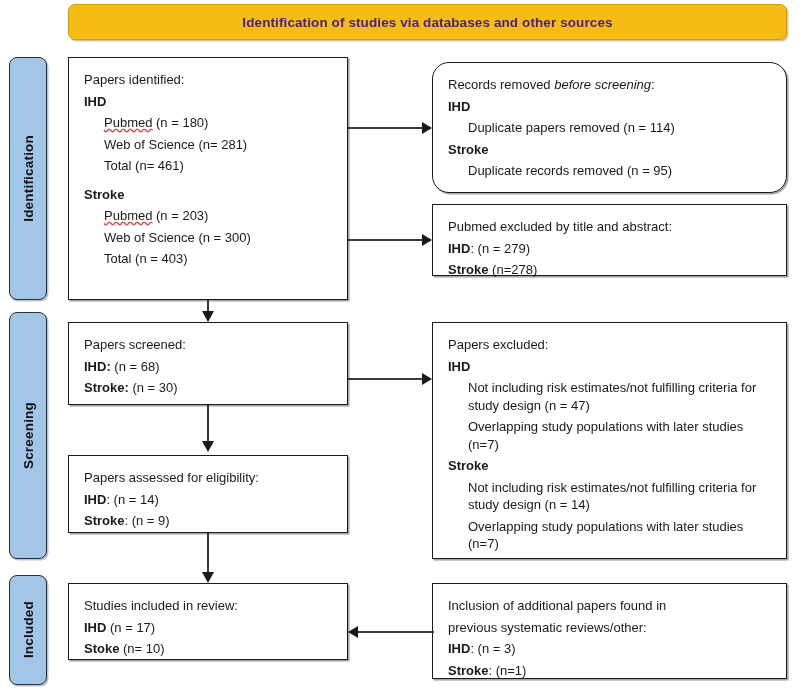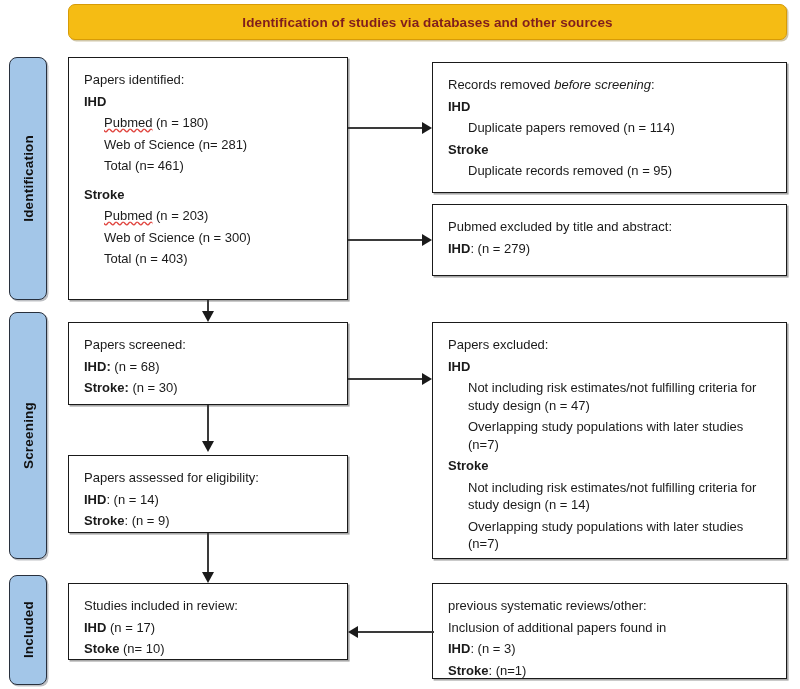--- a/index.html
+++ b/index.html
@@ -33,21 +33,21 @@
     display: flex;
     align-items: center;
     justify-content: center;
     box-sizing: border-box;
     box-shadow: 1.5px 1.5px 0 rgba(120,95,10,0.35);
   }
   .banner-text {
     font-size: 13.5px;
     font-weight: bold;
     letter-spacing: 0.1px;
-    color: #7f1d1d;
+    color: #4c1d95;
   }
 
   
   .stage-tab {
     position: absolute;
     left: 9px;
     width: 38px;
     background: #A3C6E8;
     border: 1.8px solid #28303D;
     border-radius: 8px;
@@ -91,21 +91,21 @@
   .b   { font-weight: bold; }
   .it  { font-style: italic; }
   .sp-err {
     text-decoration: underline wavy #e0443e;
     text-decoration-skip-ink: none;
   }
   .gap { height: 3px; }
 
   
   #box-identified   { left: 68px;  top: 57px;  width: 280px; height: 243px; }
-  #box-removed      { left: 432px; top: 62px;  width: 355px; height: 131px; }
+  #box-removed      { left: 432px; top: 62px;  width: 355px; height: 131px; border-radius: 17px; }
   #box-excluded-ta  { left: 432px; top: 204px; width: 355px; height: 72px;  }
   #box-screened     { left: 68px;  top: 322px; width: 280px; height: 83px;  }
   #box-excluded     { left: 432px; top: 322px; width: 355px; height: 237px; }
   #box-eligibility  { left: 68px;  top: 455px; width: 280px; height: 78px;  }
   #box-included     { left: 68px;  top: 583px; width: 280px; height: 77px;  }
   #box-additional   { left: 432px; top: 583px; width: 355px; height: 96px;  }
 
   
   .conn { position: absolute; background: #3a3a3a; }
   .conn-h { height: 1.6px; }
@@ -167,20 +167,21 @@
     <p><span>Records removed </span><span class="it">before screening</span><span>:</span></p>
     <p class="b">IHD</p>
     <p class="ind">Duplicate papers removed (n = 114)</p>
     <p class="b">Stroke</p>
     <p class="ind">Duplicate records removed (n = 95)</p>
   </div>
 
   <div class="fbox" id="box-excluded-ta">
     <p>Pubmed excluded by title and abstract:</p>
     <p><span class="b">IHD</span><span>: (n = 279)</span></p>
+    <p><span class="b">Stroke</span><span> (n=278)</span></p>
   </div>
 
   <div class="fbox" id="box-screened">
     <p>Papers screened:</p>
     <p><span class="b">IHD:</span><span> (n = 68)</span></p>
     <p><span class="b">Stroke:</span><span> (n = 30)</span></p>
   </div>
 
   <div class="fbox" id="box-excluded">
     <p>Papers excluded:</p>
@@ -198,22 +199,22 @@
     <p><span class="b">Stroke</span><span>: (n = 9)</span></p>
   </div>
 
   <div class="fbox" id="box-included">
     <p>Studies included in review:</p>
     <p><span class="b">IHD</span><span> (n = 17)</span></p>
     <p><span class="b">Stoke</span><span> (n= 10)</span></p>
   </div>
 
   <div class="fbox" id="box-additional">
+    <p>Inclusion of additional papers found in</p>
     <p>previous systematic reviews/other:</p>
-    <p>Inclusion of additional papers found in</p>
     <p><span class="b">IHD</span><span>: (n = 3)</span></p>
     <p><span class="b">Stroke</span><span>: (n=1)</span></p>
   </div>
 
   <div class="conn conn-h" style="left:348px; top:127px; width:76px;"></div>
   <div class="arrow arrow-right" style="left:422px; top:122px;"></div>
 
   <div class="conn conn-h" style="left:348px; top:239px; width:76px;"></div>
   <div class="arrow arrow-right" style="left:422px; top:234px;"></div>
 

